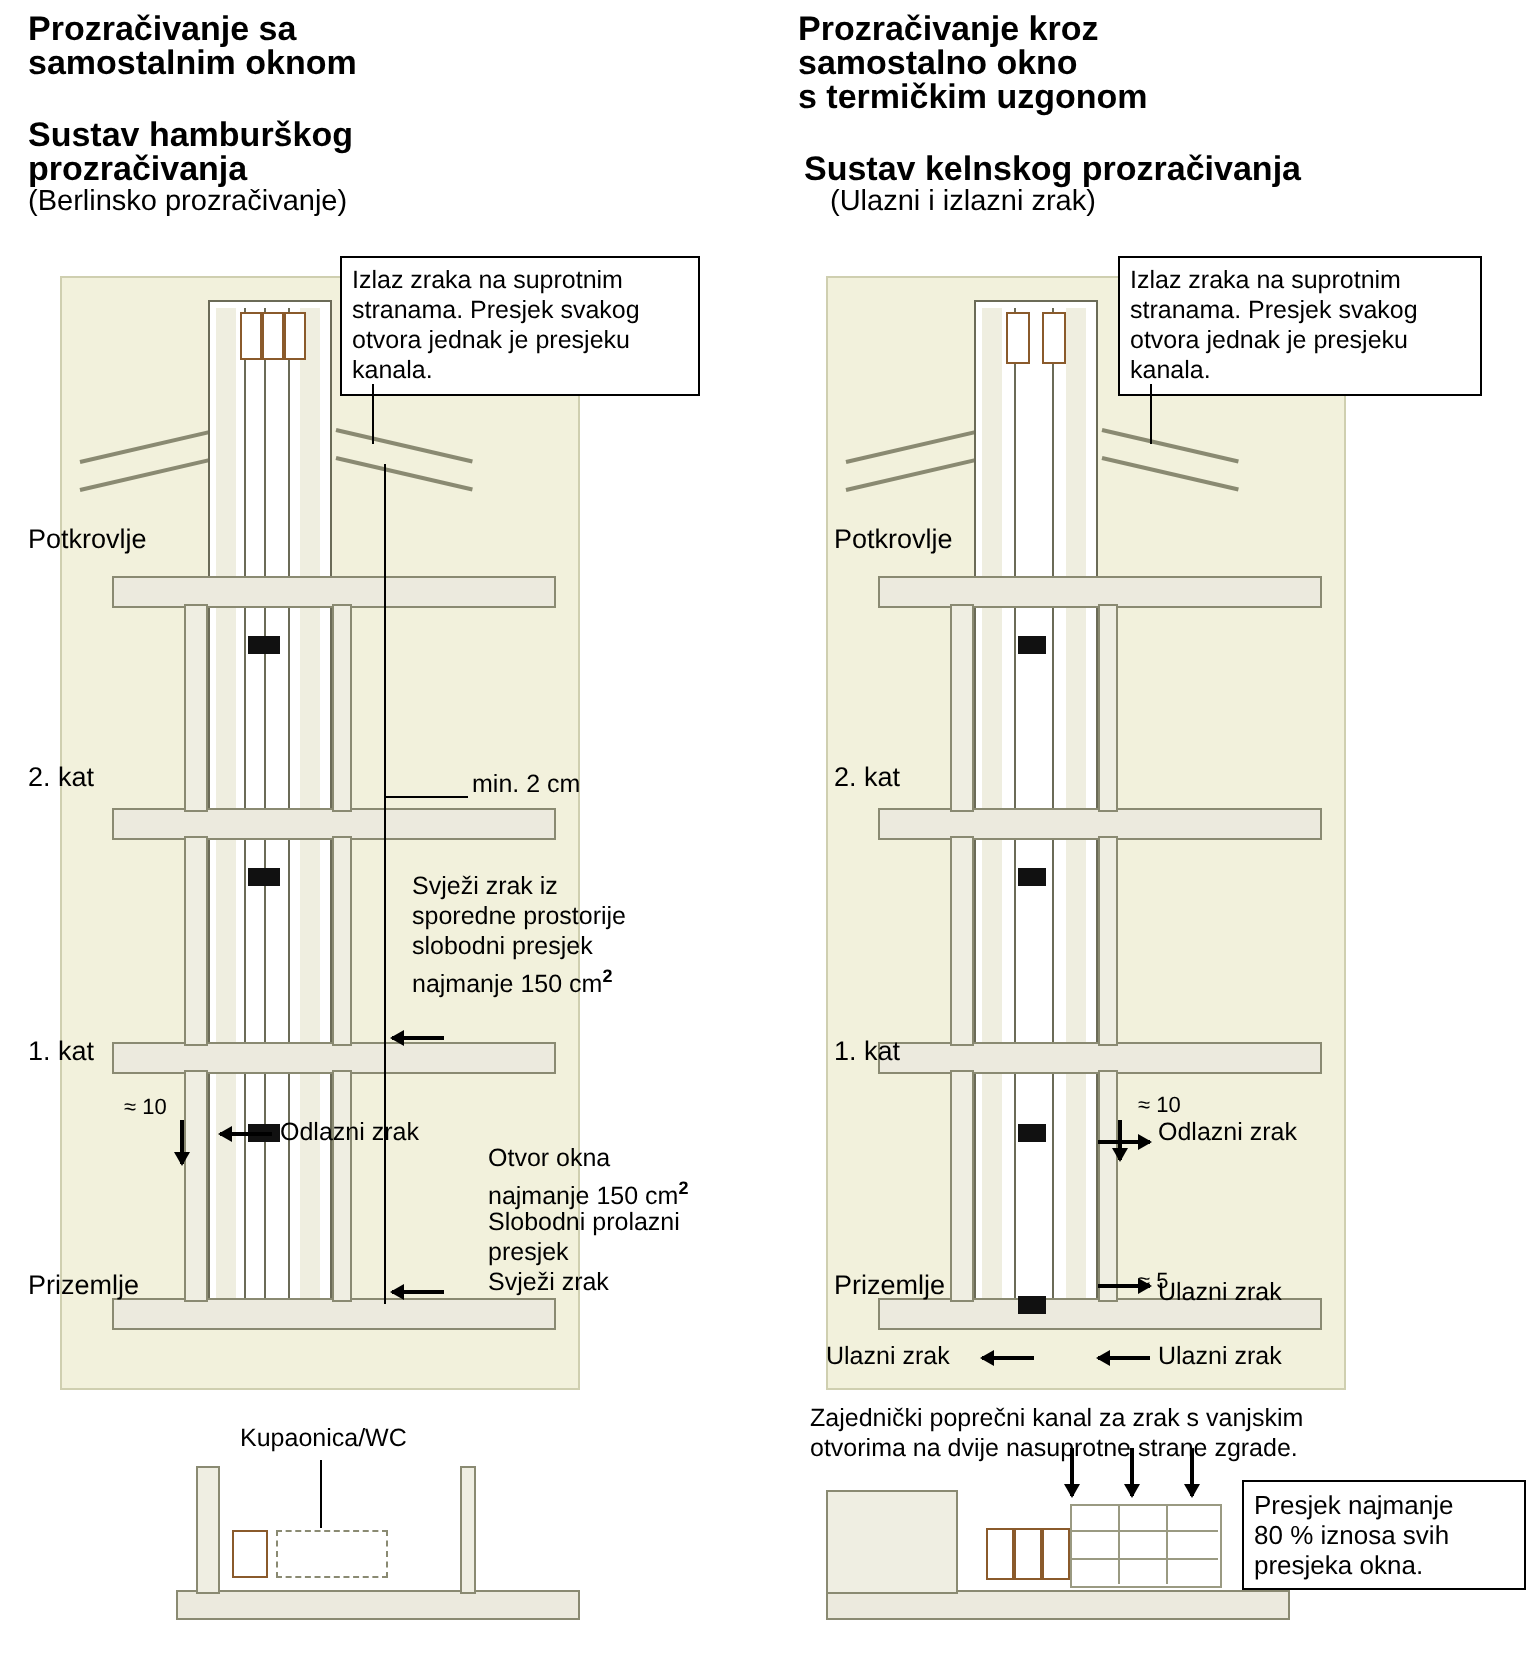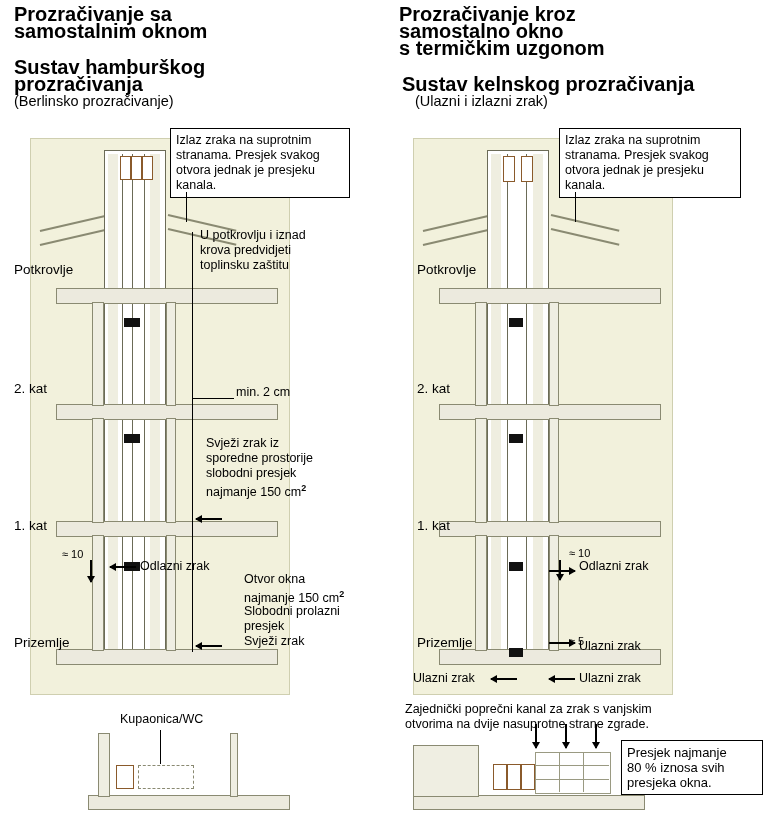--- a/index.html
+++ b/index.html
@@ -1,21 +1,21 @@
 <!DOCTYPE html>
 <html><head>
 <meta charset="utf-8">
 <style>
   html,body{margin:0;padding:0;background:#ffffff;}
   body{width:765px;height:837px;position:relative;font-family:"Liberation Sans",sans-serif;color:#000;overflow:hidden;}
   .panel{position:absolute;top:0;height:837px;width:382px;}
   .panel.left{left:0;}
   .panel.right{left:383px;}
 
-  .hdr{position:absolute;font-weight:bold;font-size:20px;line-height:17px;white-space:pre-line;}
+  .hdr{position:absolute;font-weight:bold;font-size:17px;line-height:17px;white-space:pre-line;}
   .sub{position:absolute;font-size:14.5px;line-height:17px;white-space:pre-line;}
 
   .diagram{position:absolute;background:#f2f1dc;border:1px solid #cfcfb0;}
 
   .floor{position:absolute;background:#eceade;border:1px solid #8a8a72;}
   .wall{position:absolute;background:#efeee2;border:1px solid #8a8a72;}
   .shaft{position:absolute;background:#ffffff;border:1px solid #6b6b57;}
   .shaftfill{position:absolute;background:#f7f6ea;}
   .vline{position:absolute;background:#6b6b57;}
   .brownbox{position:absolute;border:1.5px solid #8a5a2b;background:#ffffff;}
@@ -84,23 +84,20 @@
   <div class="label" style="left:14px;top:381px;">2. kat</div>
   <div class="label" style="left:14px;top:518px;">1. kat</div>
   <div class="label" style="left:14px;top:635px;">Prizemlje</div>
 
   <div class="callout" style="left:170px;top:128px;width:168px;">Izlaz zraka na suprotnim
 stranama. Presjek svakog
 otvora jednak je presjeku
 kanala.</div>
   <div class="leader" style="left:186px;top:192px;height:30px;"></div>
 
-  <div class="note" style="left:200px;top:228px;width:140px;">U potkrovlju i iznad
-krova predvidjeti
-toplinsku zaštitu</div>
   <div class="leader" style="left:192px;top:232px;height:420px;"></div>
 
   <div class="note" style="left:236px;top:385px;text-align:center;">min. 2 cm</div>
   <div class="hleader" style="left:192px;top:398px;width:42px;"></div>
 
   <div class="note" style="left:206px;top:436px;width:136px;"><span>Svježi zrak iz
 sporedne prostorije
 slobodni presjek
 najmanje 150 cm</span><span class="sup">2</span></div>
 

